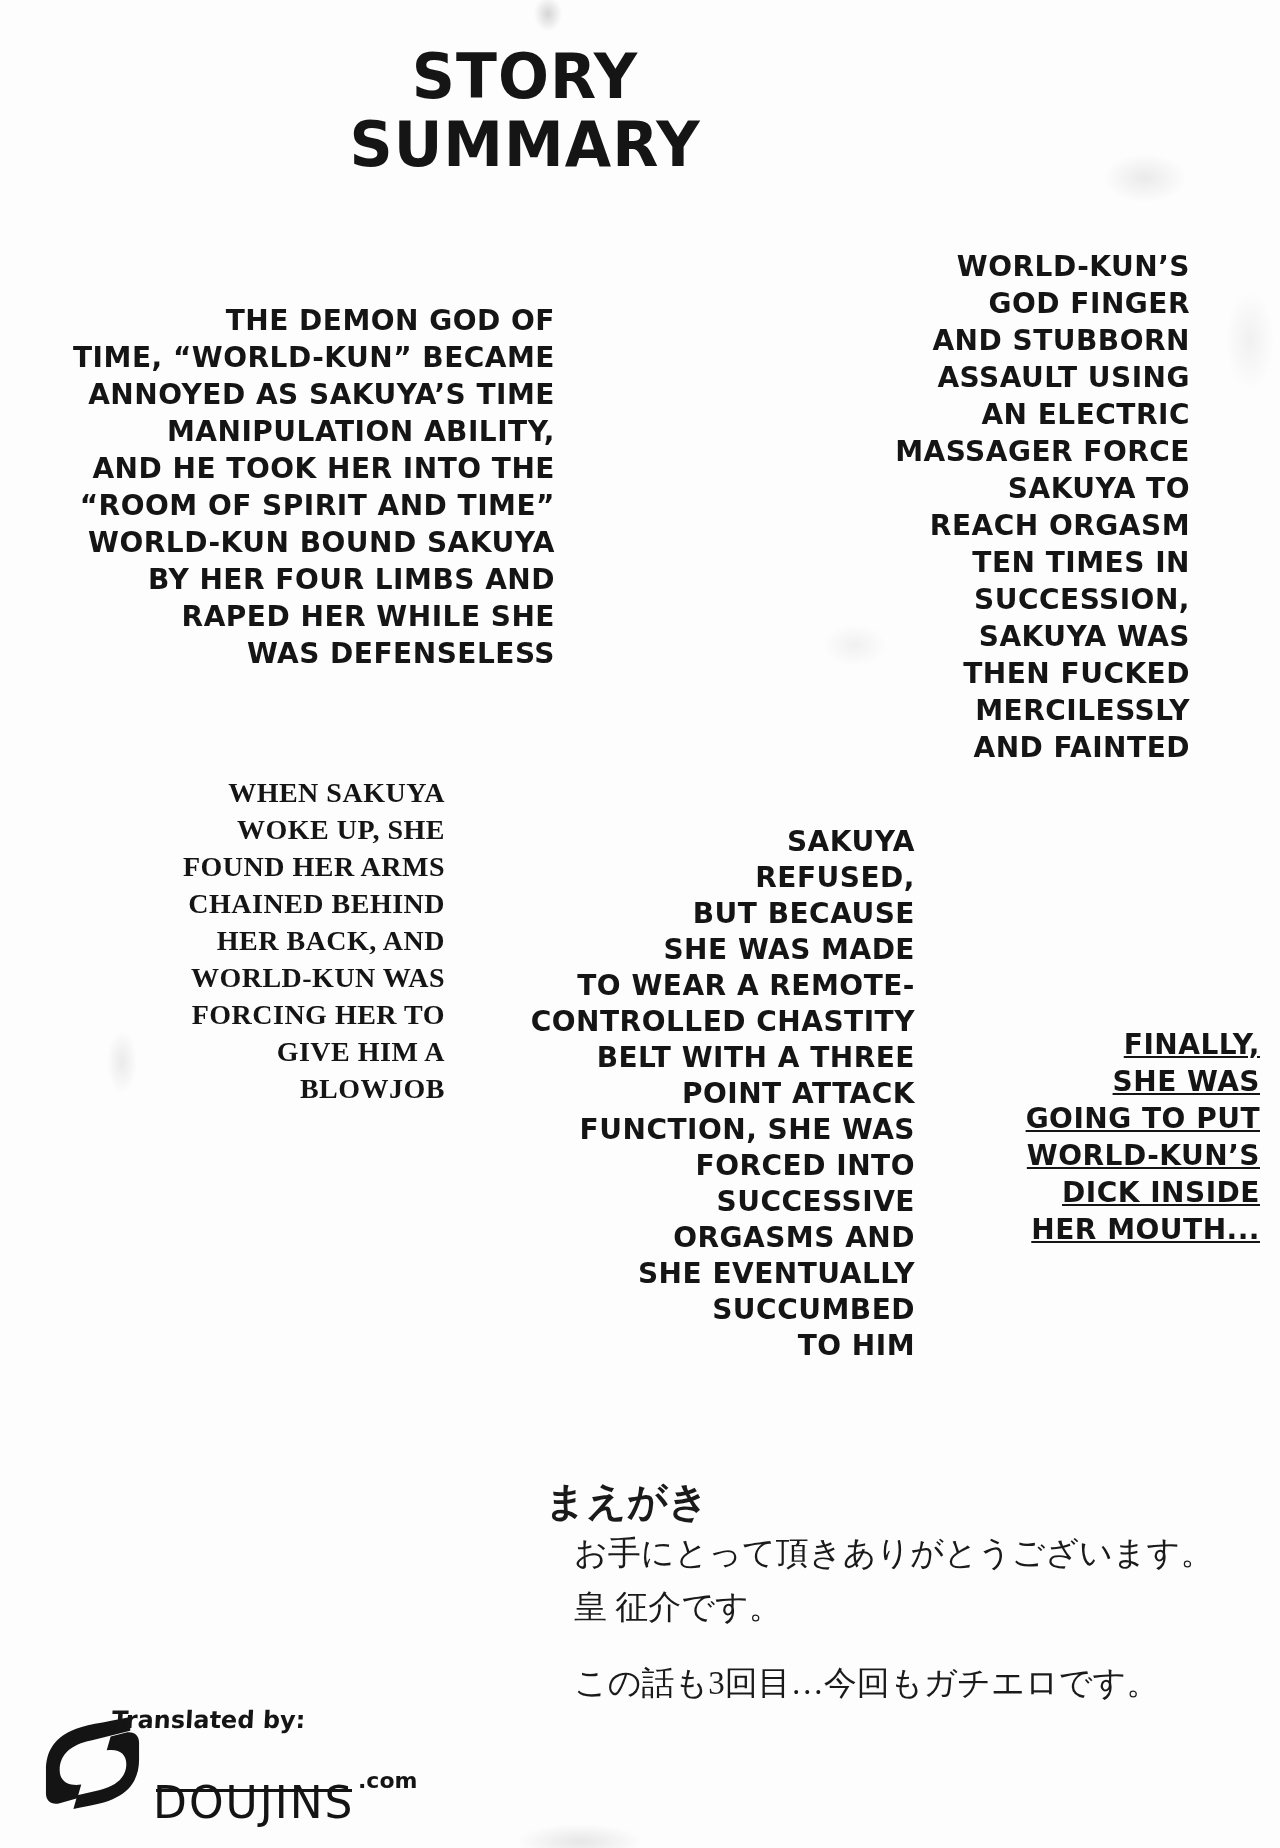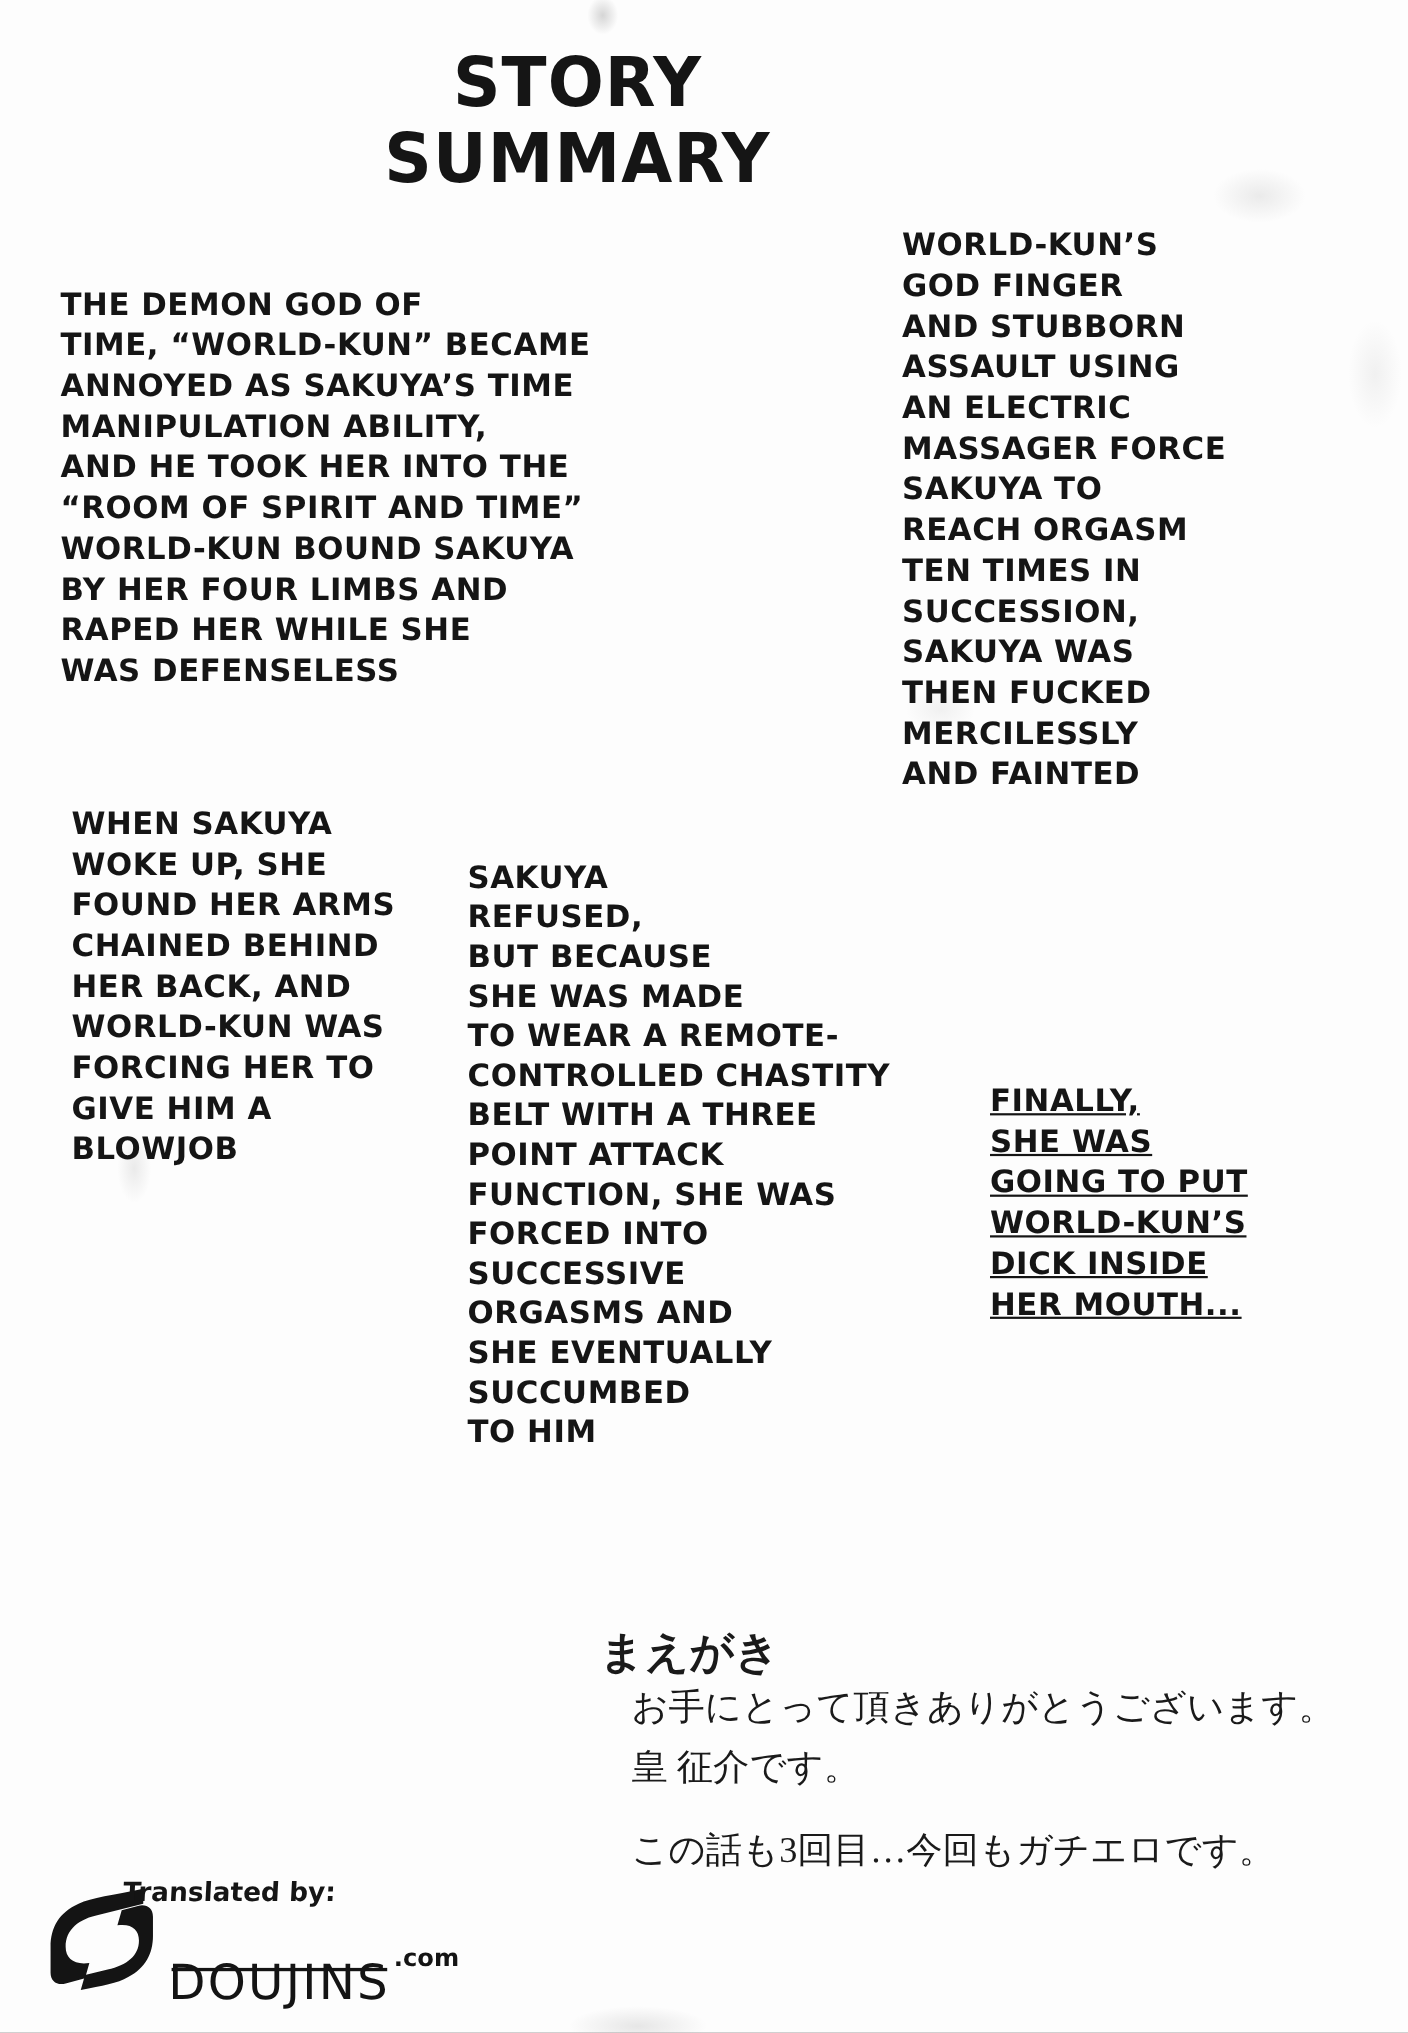--- a/index.html
+++ b/index.html
@@ -20,27 +20,28 @@
     font-family:"DejaVu Sans", sans-serif;
     padding-left:29px;
   }
   .title{
     position:absolute;left:245px;top:44px;width:560px;
     margin:0;text-align:center;
     font-size:60px;line-height:1.1;font-weight:bold;letter-spacing:1px;
     transform:scaleY(1.04);
   }
   .para{
-    position:absolute;text-align:left;
+    position:absolute;text-align:right;
     font-size:28px;line-height:37px;font-weight:bold;letter-spacing:.5px;
     white-space:nowrap;
+    margin-top:44px;
   }
   .p1{left:55px;  top:258px; width:500px;}
   .p2{left:820px; top:204px; width:370px;}
-  .p3{left:65px;  top:730px; width:380px;}
+  .p3{left:65px;  top:730px; width:380px;font-family:Liberation Serif, serif;}
   .p4{left:425px; top:780px; width:490px;line-height:36px;}
   .p5{left:900px; top:982px; width:360px;text-decoration:underline;}
   .afterword{
     position:absolute;left:545px;top:1458px;width:620px;
     font-family:"Liberation Serif", serif;color:#1a1a1a;
   }
   .jp-heading{font-size:40px;line-height:48px;font-weight:bold;white-space:nowrap;margin-top:20px;}
   .jp-line{font-size:33px;line-height:54px;white-space:nowrap;margin-left:29px;}
   .jp-line.gap{margin-top:22px;}
   .credit{position:absolute;left:40px;top:1700px;width:345px;height:135px;}

